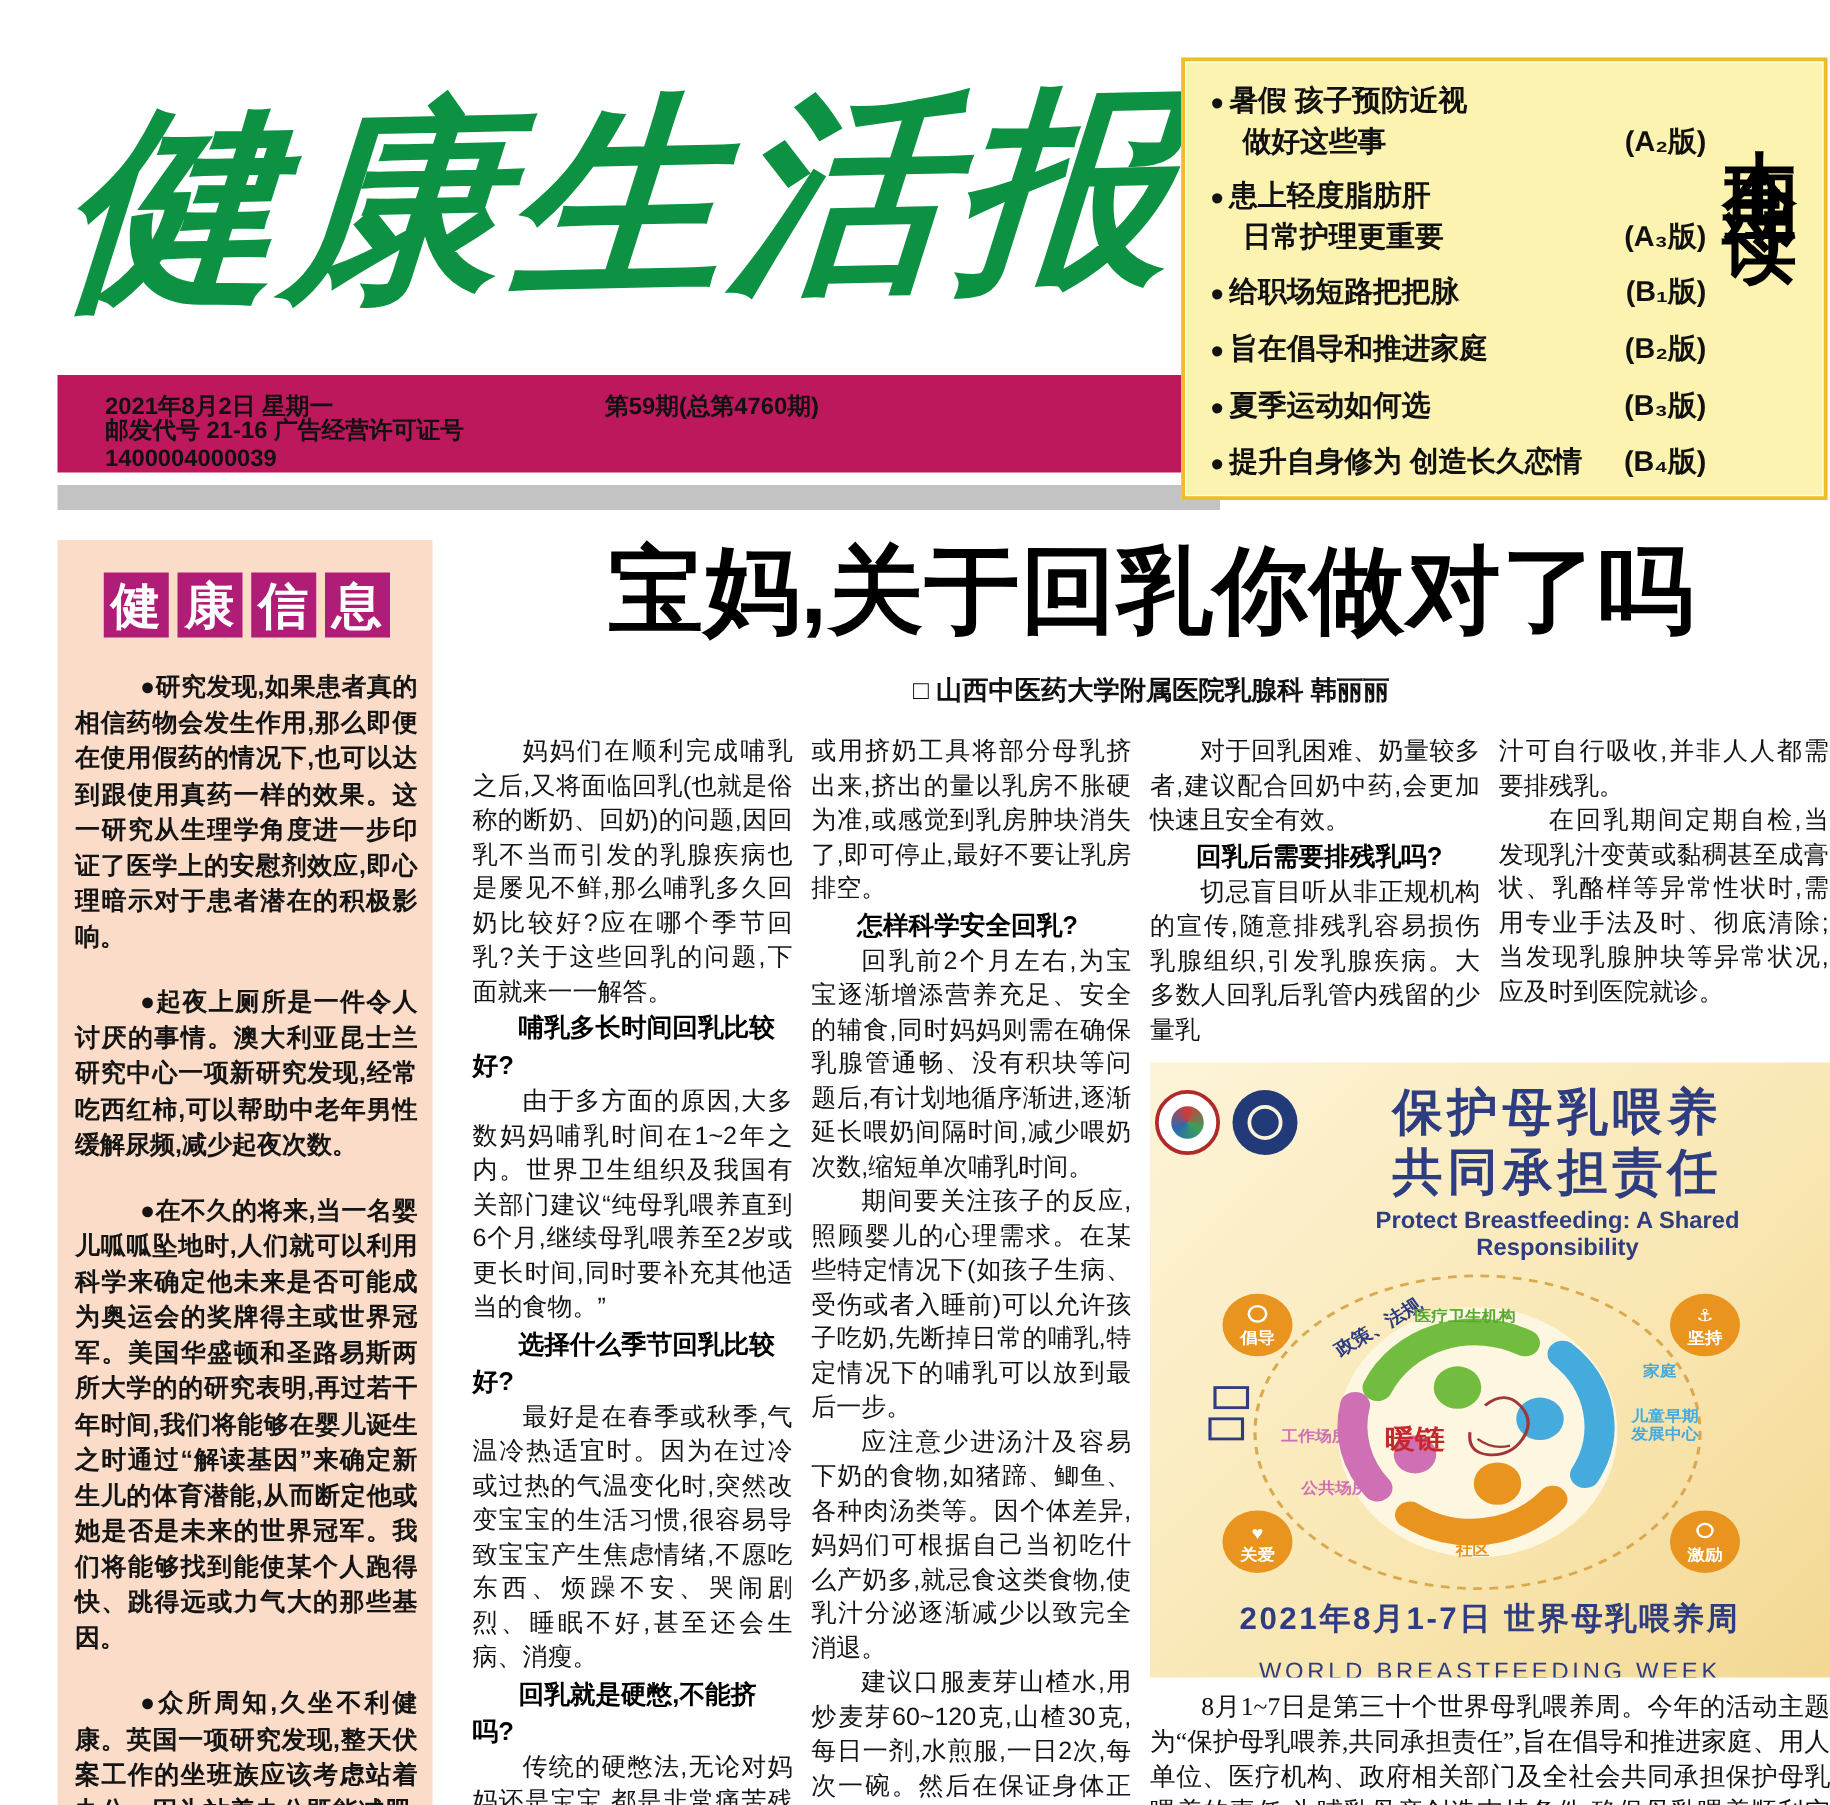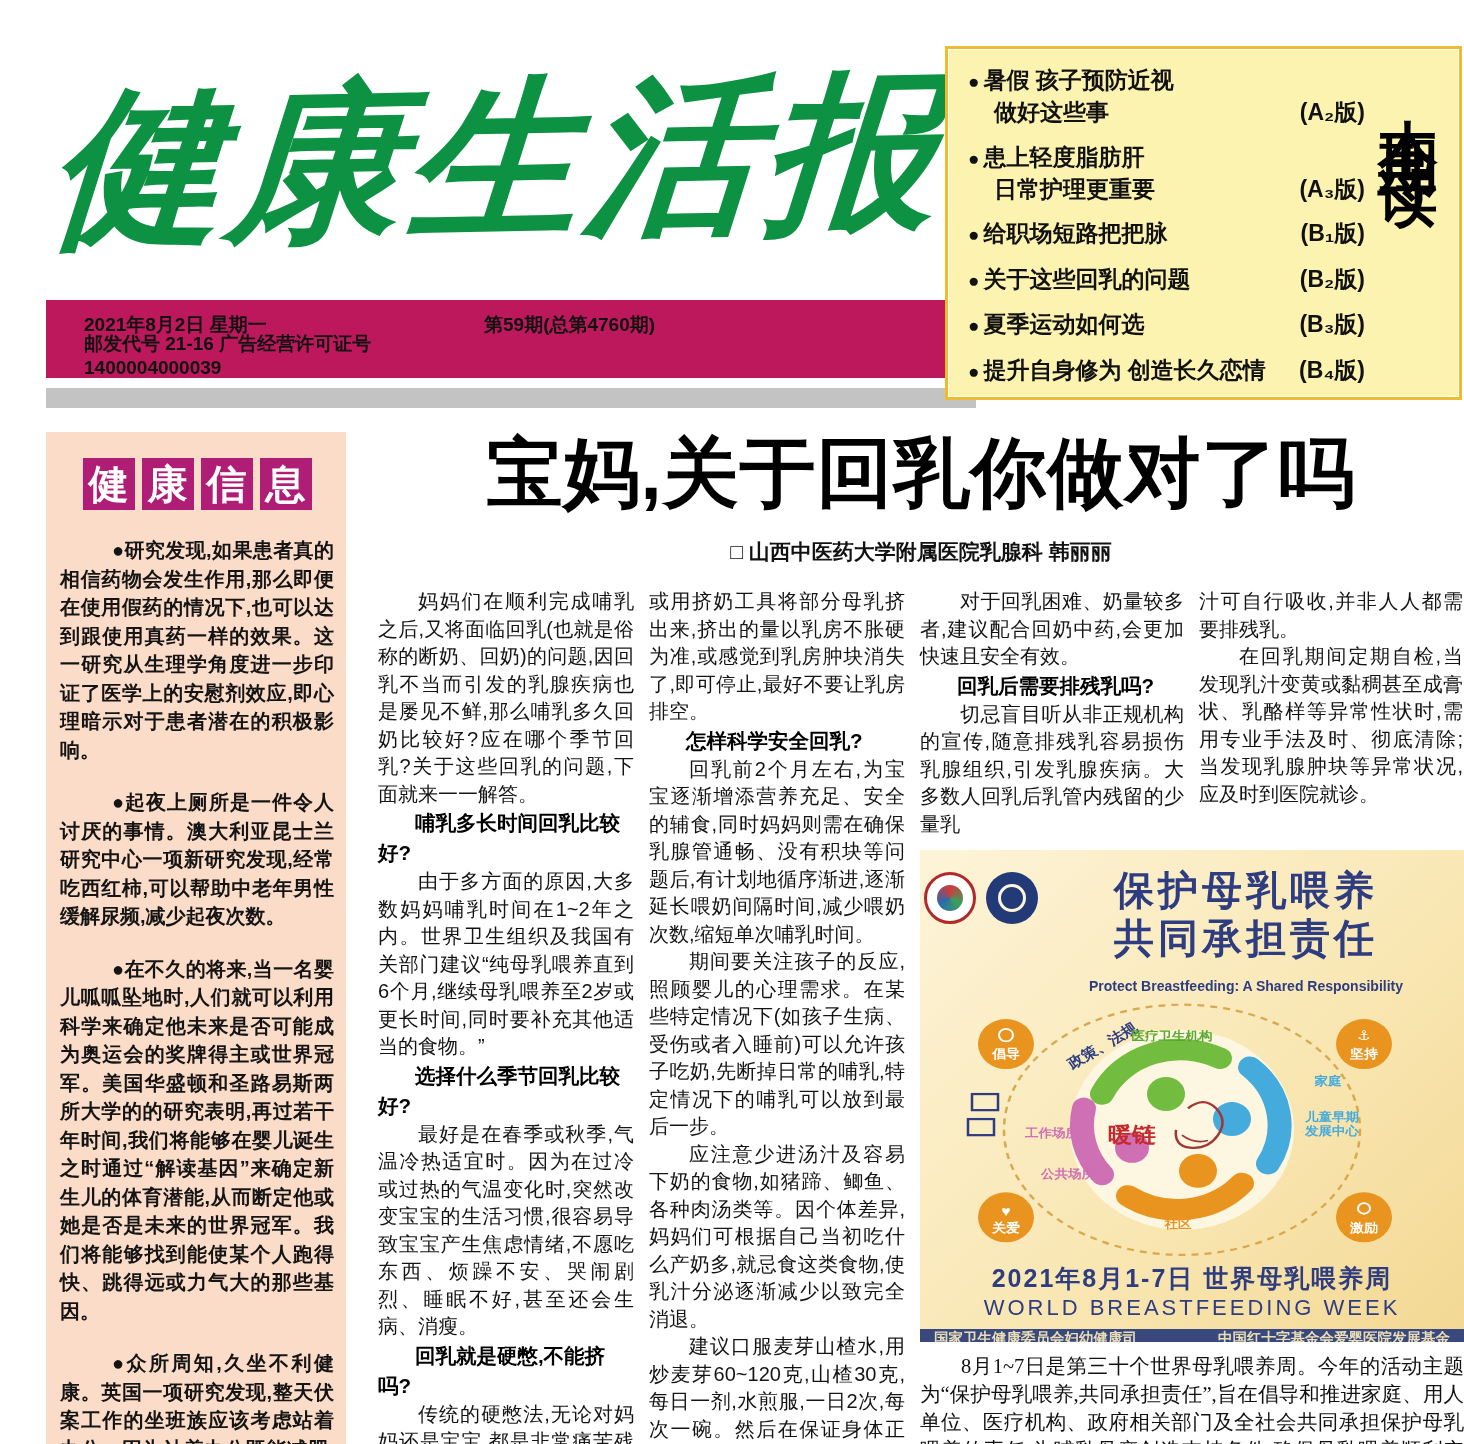--- a/index.html
+++ b/index.html
@@ -64,24 +64,24 @@
   .poster-logos { display:flex; gap:10px; align-items:flex-start; padding-top:6px; }
   .plogo { width:52px; height:52px; border-radius:50%; flex:0 0 auto; }
   .plogo.l1 { border:3px solid #b02a2a; background:#fff; position:relative; }
   .plogo.l1::after { content:""; position:absolute; left:10px; top:10px; width:26px; height:26px;
     border-radius:50%; background:conic-gradient(#d23a3a,#3aa05a,#2a6ab0,#d23a3a); }
   .plogo.l2 { background:#223a78; position:relative; }
   .plogo.l2::after { content:""; position:absolute; left:12px; top:12px; width:22px; height:22px;
     border-radius:50%; border:3px solid #fdf4d8; }
   .poster-titles { flex:1 1 auto; text-align:center; }
   .poster-title { color:#2e3c80; font-size:40px; font-weight:bold; line-height:48px; letter-spacing:4px; }
-  .poster-sub-en { color:#2e3c80; font-size:14px; font-weight:bold; margin-top:16px; }
+  .poster-sub-en { color:#2e3c80; font-size:19px; font-weight:bold; margin-top:4px; }
   .poster-diagram { flex:0 0 auto; }
   .poster-week { color:#2e3c80; font-size:25px; font-weight:bold; text-align:center; letter-spacing:2px; }
-  .poster-week-en { color:#2e3c80; font-size:22px; text-align:center; letter-spacing:3px; margin-top:0; }
+  .poster-week-en { color:#2e3c80; font-size:19px; text-align:center; letter-spacing:3px; margin-top:16px; }
   .poster-footer { margin-top:8px; height:46px; background:#39497e; display:flex;
     align-items:center; justify-content:space-between; padding:0 14px; }
   .poster-footer span { color:#e9ddb6; font-size:14.5px; font-weight:bold; white-space:nowrap; }
 
   
   .caption { margin-top:10px; font-family:"Liberation Serif","DejaVu Serif",serif;
     font-size:20.5px; line-height:28px; color:#111; text-align:justify; text-indent:2em; }
 
   svg text { font-family:"Liberation Sans","DejaVu Sans",sans-serif; }
 </style>
@@ -126,21 +126,21 @@
           </div>
       </div>
       <div class="digest-line">
           <span class="bullet">●</span>
           <span>给职场短路把把脉</span>
           <span class="grow"></span>
           <span class="digest-page">(B₁版)</span>
         </div>
       <div class="digest-line">
           <span class="bullet">●</span>
-          <span>关于这些回乳的问题</span>
+          <span>旨在倡导和推进家庭</span>
           <span class="grow"></span>
           <span class="digest-page">(B₂版)</span>
         </div>
       <div class="digest-line">
           <span class="bullet">●</span>
           <span>夏季运动如何选</span>
           <span class="grow"></span>
           <span class="digest-page">(B₃版)</span>
         </div>
       <div class="digest-line">

